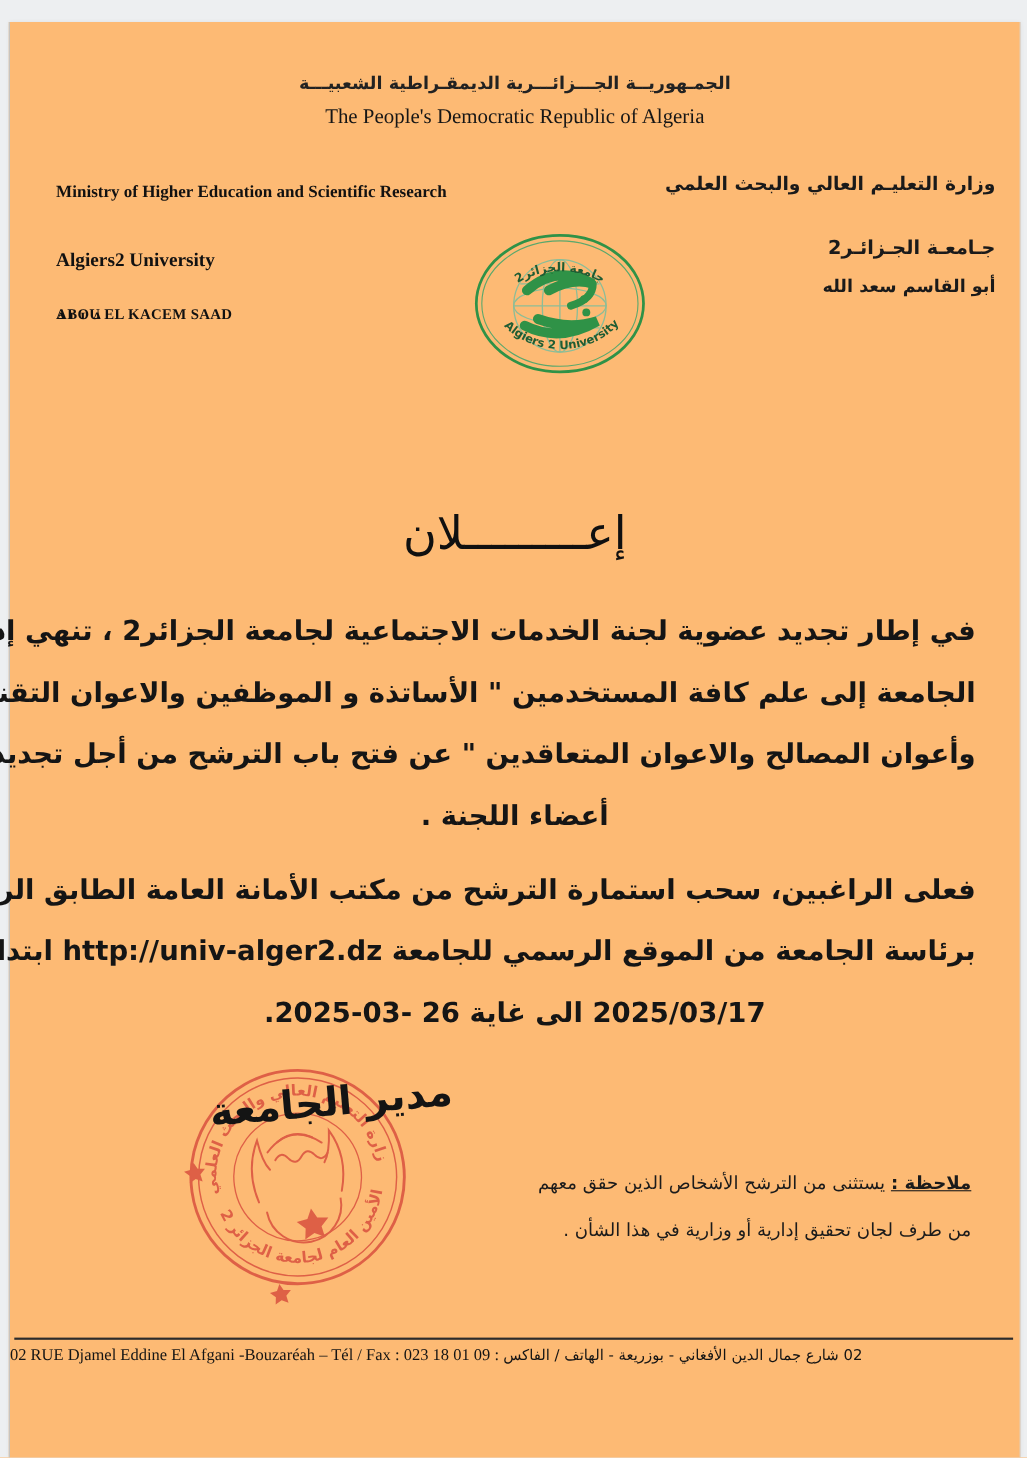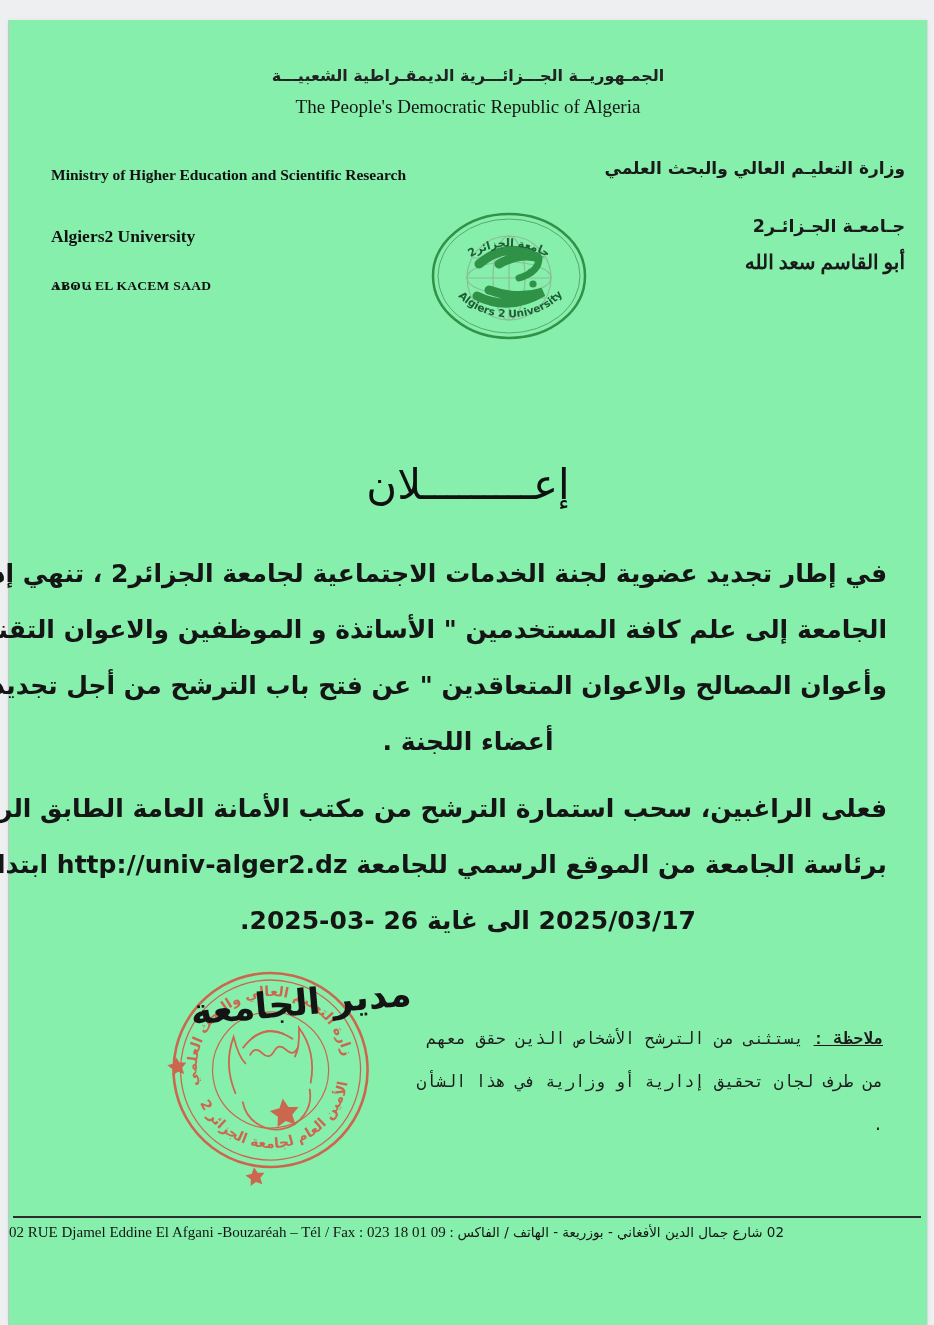--- a/index.html
+++ b/index.html
@@ -5,21 +5,21 @@
   html,body{margin:0;padding:0;}
   body{
     width:934px;height:1325px;position:relative;
     background:#edeff1;
     font-family:"DejaVu Sans",sans-serif;
     color:#1c1c1c;
     overflow:hidden;
   }
   .page{
     position:absolute;left:8px;top:20px;width:918px;height:1305px;
-    background:#86efac;
+    background:#fdba74;
     border-left:1px solid #c3c6c8;
     border-right:1px solid #d8dadc;
     box-shadow:0 0 4px rgba(0,0,0,0.06);
   }
   
   .republic-ar{
     position:absolute;top:46px;left:0;width:100%;text-align:center;
     font-size:16px;font-weight:600;direction:rtl;color:#222;
   }
   .republic-en{
@@ -39,21 +39,21 @@
     position:absolute;left:42px;top:242px;
     font-family:"Liberation Serif",serif;font-weight:bold;font-size:13.5px;letter-spacing:0.3px;color:#111;margin-top:16px;
   }
   .name-en2{
     position:absolute;left:42px;top:261px;height:9px;overflow:hidden;
     font-family:"Liberation Serif",serif;font-weight:bold;font-size:13px;letter-spacing:2px;color:#111;
   }
   .col-ar{position:absolute;right:22px;text-align:right;direction:rtl;font-weight:bold;color:#1a1a1a;}
   .ministry-ar{top:138px;font-size:17px;}
   .university-ar{top:196px;font-size:17.5px;}
-  .name-ar{top:230px;font-size:20px;font-family:Liberation Serif, serif;}
+  .name-ar{top:230px;font-size:16px;}
   
   .logo{position:absolute;left:418px;top:186px;width:165px;height:140px;}
   
   .doc-title{
     position:absolute;top:440px;left:0;width:100%;text-align:center;
     direction:rtl;font-size:42px;font-weight:normal;color:#101010;
   }
   
   .body-text{
     position:absolute;left:40px;top:526px;width:838px;
@@ -66,23 +66,23 @@
   .stamp{position:absolute;left:112px;top:928px;width:310px;height:250px;}
   .stamp-overlay{
     position:absolute;left:142px;top:962px;width:300px;
     direction:rtl;text-align:center;
     font-size:36px;font-weight:bold;color:#141414;
     transform:rotate(-5deg);
     letter-spacing:1px;
   }
   
   .note{
-    position:absolute;right:44px;top:998px;width:470px;
+    position:absolute;right:44px;top:1034px;width:470px;
     direction:rtl;text-align:right;
-    font-size:16.5px;color:#1b1b1b;line-height:43px;font-family:Liberation Mono, monospace;
+    font-size:16.5px;color:#1b1b1b;line-height:43px;
   }
   .note .note-label{font-weight:bold;text-decoration:underline;}
   
   .footer-rule{
     position:absolute;left:4px;right:6px;top:1196px;
     border-top:2px solid #2c2c2c;
   }
   .footer-text{
     position:absolute;left:0;top:1204px;width:100%;text-align:left;
     font-family:"Liberation Serif",serif;font-size:15px;color:#141414;

